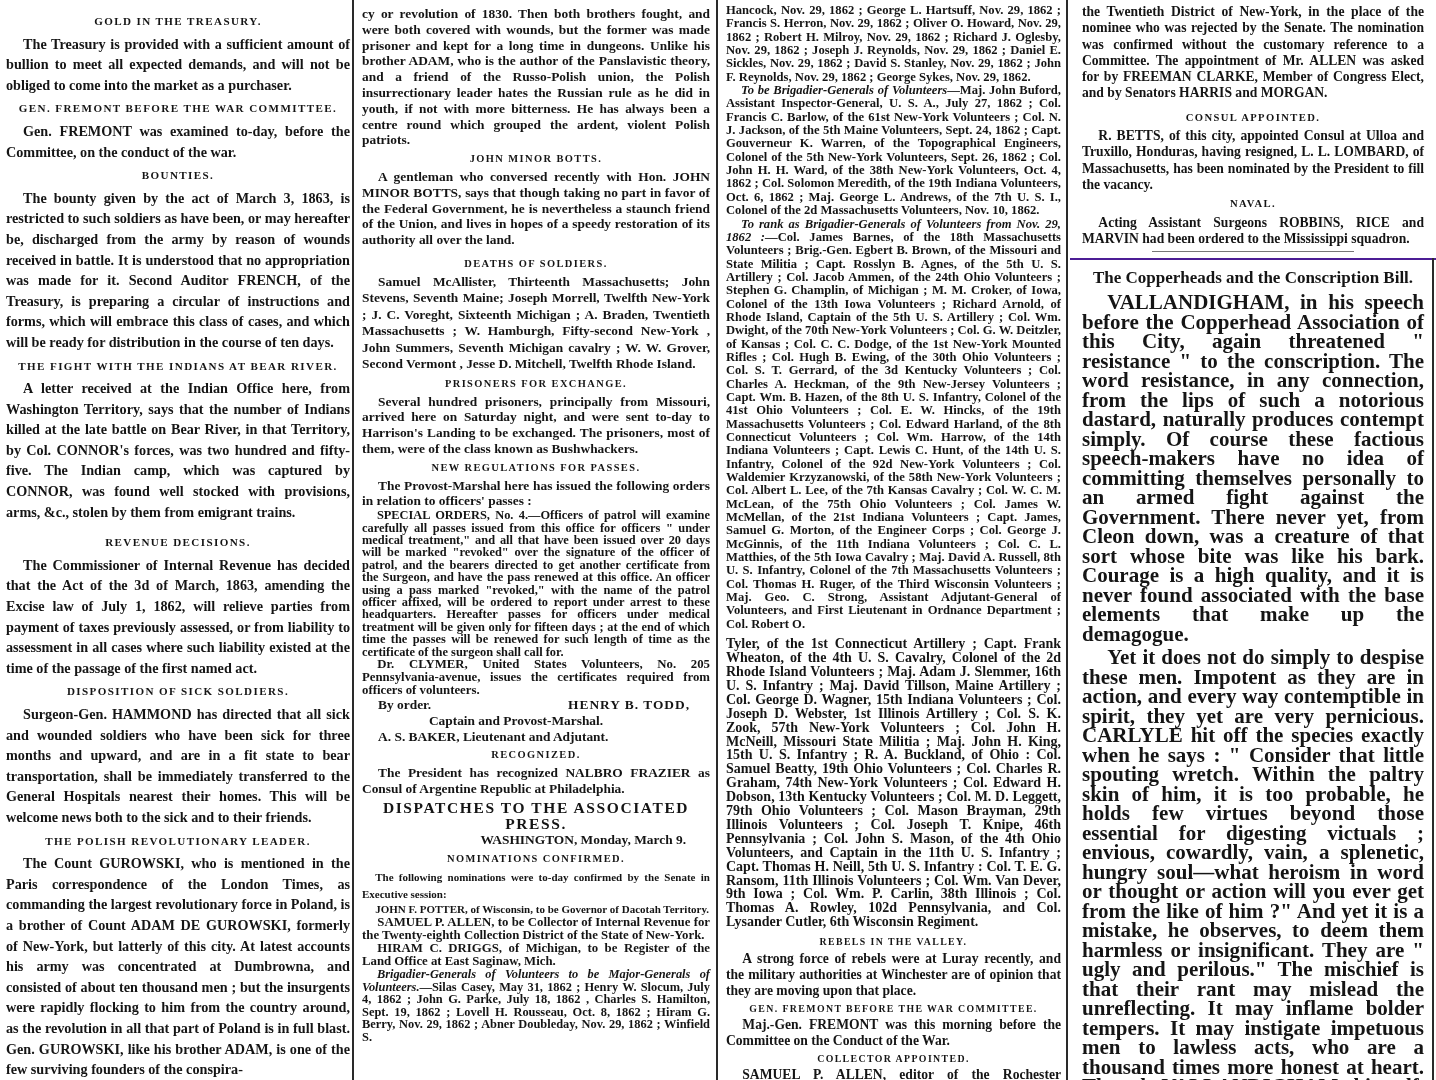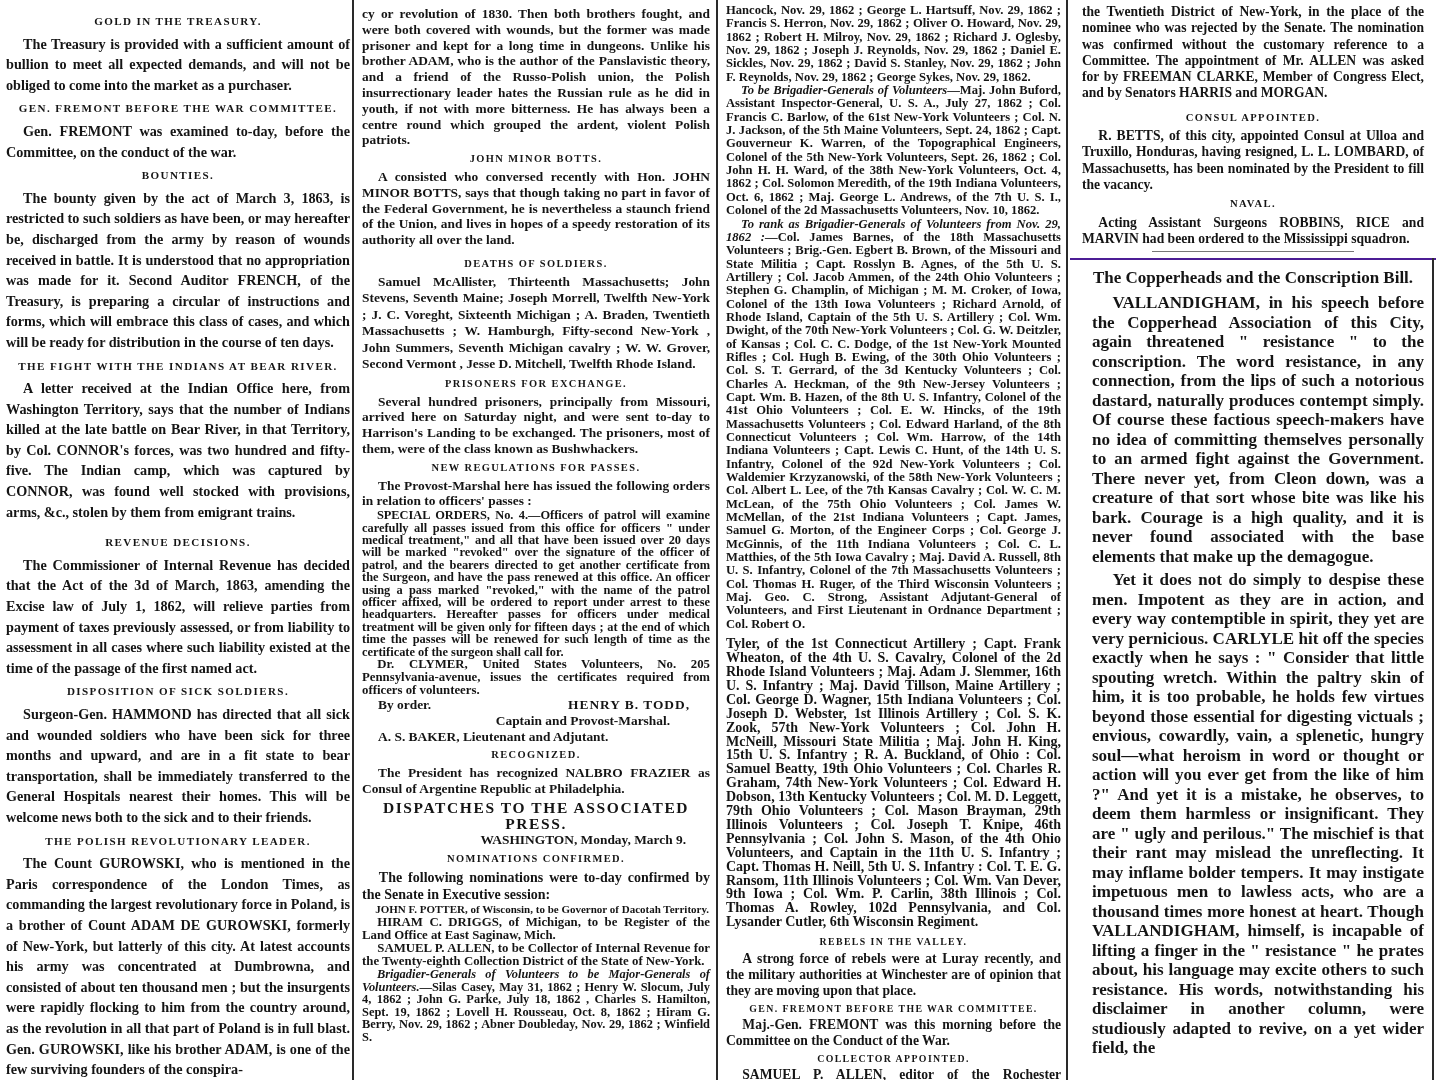--- a/index.html
+++ b/index.html
@@ -17,21 +17,21 @@
   .hd { text-align:center; font-size:0.78em; letter-spacing:1.4px; margin:3px 0 2px 0; text-transform:uppercase; }
   p { margin:0; text-align:justify; text-indent:1.2em; }
   p.noind { text-indent:0; }
   .sig { display:flex; justify-content:space-between; padding-left:1.2em; }
   .sig-right { text-align:right; padding-right:20px; }
   .big-hd { text-align:center; font-size:15.5px; letter-spacing:1.6px; margin:3px 0 1px 0; }
   .dateline { text-align:right; padding-right:24px; }
   .it { font-style:italic; }
   .section-rule { height:1px; background:#777; margin:4px 70px 6px 70px; }
   .title4 { font-size:17px; line-height:19px; text-align:center; margin:8px 0 6px 0; font-weight:bold; }
-  #col4 .body2 { font-size:17px; line-height:19.5px;margin-left:10px; }
+  #col4 .body2 { font-size:21px; line-height:19.5px; }
   .bold3 { font-size:14px; line-height:13.9px; }
 </style>
 </head>
 <body>
 
 <div class="page">
 
   <div class="col" id="col1">
     <div class="hd">GOLD IN THE TREASURY.</div>
     <p>The Treasury is provided with a sufficient amount of bullion to meet all expected demands, and will not be obliged to come into the market as a purchaser.</p>
@@ -46,44 +46,44 @@
     <div class="hd">DISPOSITION OF SICK SOLDIERS.</div>
     <p>Surgeon-Gen. HAMMOND has directed that all sick and wounded soldiers who have been sick for three months and upward, and are in a fit state to bear transportation, shall be immediately transferred to the General Hospitals nearest their homes. This will be welcome news both to the sick and to their friends.</p>
     <div class="hd">THE POLISH REVOLUTIONARY LEADER.</div>
     <p>The Count GUROWSKI, who is mentioned in the Paris correspondence of the London Times, as commanding the largest revolutionary force in Poland, is a brother of Count ADAM DE GUROWSKI, formerly of New-York, but latterly of this city. At latest accounts his army was concentrated at Dumbrowna, and consisted of about ten thousand men ; but the insurgents were rapidly flocking to him from the country around, as the revolution in all that part of Poland is in full blast. Gen. GUROWSKI, like his brother ADAM, is one of the few surviving founders of the conspira-</p>
   </div>
   <div class="divider" id="div1"></div>
 
   <div class="col" id="col2">
     <p class="noind">cy or revolution of 1830. Then both brothers fought, and were both covered with wounds, but the former was made prisoner and kept for a long time in dungeons. Unlike his brother ADAM, who is the author of the Panslavistic theory, and a friend of the Russo-Polish union, the Polish insurrectionary leader hates the Russian rule as he did in youth, if not with more bitterness. He has always been a centre round which grouped the ardent, violent Polish patriots.</p>
     <div class="hd">JOHN MINOR BOTTS.</div>
-    <p>A consisted who conversed recently with Hon. JOHN MINOR BOTTS, says that though taking no part in favor of the Federal Government, he is nevertheless a staunch friend of the Union, and lives in hopes of a speedy restoration of its authority all over the land.</p>
+    <p>A gentleman who conversed recently with Hon. JOHN MINOR BOTTS, says that though taking no part in favor of the Federal Government, he is nevertheless a staunch friend of the Union, and lives in hopes of a speedy restoration of its authority all over the land.</p>
     <div class="hd" style="margin-top:8px">DEATHS OF SOLDIERS.</div>
     <p style="line-height:16.5px">Samuel McAllister, Thirteenth Massachusetts; John Stevens, Seventh Maine; Joseph Morrell, Twelfth New-York ; J. C. Voreght, Sixteenth Michigan ; A. Braden, Twentieth Massachusetts ; W. Hamburgh, Fifty-second New-York , John Summers, Seventh Michigan cavalry ; W. W. Grover, Second Vermont , Jesse D. Mitchell, Twelfth Rhode Island.</p>
     <div class="hd">PRISONERS FOR EXCHANGE.</div>
     <p>Several hundred prisoners, principally from Missouri, arrived here on Saturday night, and were sent to-day to Harrison's Landing to be exchanged. The prisoners, most of them, were of the class known as Bushwhackers.</p>
     <div class="hd">NEW REGULATIONS FOR PASSES.</div>
     <p>The Provost-Marshal here has issued the following orders in relation to officers' passes :</p>
     <p style="font-size:12.4px;line-height:12.4px">SPECIAL ORDERS, No. 4.—Officers of patrol will examine carefully all passes issued from this office for officers " under medical treatment," and all that have been issued over 20 days will be marked "revoked" over the signature of the officer of patrol, and the bearers directed to get another certificate from the Surgeon, and have the pass renewed at this office. An officer using a pass marked "revoked," with the name of the patrol officer affixed, will be ordered to report under arrest to these headquarters. Hereafter passes for officers under medical treatment will be given only for fifteen days ; at the end of which time the passes will be renewed for such length of time as the certificate of the surgeon shall call for.</p>
     <p style="font-size:12.8px;line-height:13px">Dr. CLYMER, United States Volunteers, No. 205 Pennsylvania-avenue, issues the certificates required from officers of volunteers.</p>
     <div class="sig">
       <span>By order.</span>
       <span class="sig-right" style="letter-spacing:1px">HENRY B. TODD,</span>
     </div>
-    <div style="text-align:right;padding-right:40px">Captain and Provost-Marshal.</div>
+    <div style="text-align:center;padding-right:40px">Captain and Provost-Marshal.</div>
     <p>A. S. BAKER, Lieutenant and Adjutant.</p>
     <div class="hd">RECOGNIZED.</div>
     <p>The President has recognized NALBRO FRAZIER as Consul of Argentine Republic at Philadelphia.</p>
     <div class="big-hd">DISPATCHES TO THE ASSOCIATED PRESS.</div>
     <div class="dateline">WASHINGTON, Monday, March 9.</div>
     <div class="hd">NOMINATIONS CONFIRMED.</div>
-    <p style="font-size:14px;line-height:17px">The following nominations were to-day confirmed by the Senate in Executive session:</p>
+    <p style="font-size:11px;line-height:17px">The following nominations were to-day confirmed by the Senate in Executive session:</p>
     <p style="font-size:11px;line-height:13px">JOHN F. POTTER, of Wisconsin, to be Governor of Dacotah Territory.</p>
+    <p style="font-size:12.8px;line-height:13px">SAMUEL P. ALLEN, to be Collector of Internal Revenue for the Twenty-eighth Collection District of the State of New-York.</p>
     <p style="font-size:12.8px;line-height:13px">HIRAM C. DRIGGS, of Michigan, to be Register of the Land Office at East Saginaw, Mich.</p>
-    <p style="font-size:12.8px;line-height:13px">SAMUEL P. ALLEN, to be Collector of Internal Revenue for the Twenty-eighth Collection District of the State of New-York.</p>
     <p style="font-size:12.4px;line-height:12.6px"><span class="it">Brigadier-Generals of Volunteers to be Major-Generals of Volunteers.</span><span>—Silas Casey, May 31, 1862 ; Henry W. Slocum, July 4, 1862 ; John G. Parke, July 18, 1862 , Charles S. Hamilton, Sept. 19, 1862 ; Lovell H. Rousseau, Oct. 8, 1862 ; Hiram G. Berry, Nov. 29, 1862 ; Abner Doubleday, Nov. 29, 1862 ; Winfield S.</span></p>
   </div>
   <div class="divider" id="div2"></div>
 
   <div class="col" id="col3">
     <p class="noind">Hancock, Nov. 29, 1862 ; George L. Hartsuff, Nov. 29, 1862 ; Francis S. Herron, Nov. 29, 1862 ; Oliver O. Howard, Nov. 29, 1862 ; Robert H. Milroy, Nov. 29, 1862 ; Richard J. Oglesby, Nov. 29, 1862 ; Joseph J. Reynolds, Nov. 29, 1862 ; Daniel E. Sickles, Nov. 29, 1862 ; David S. Stanley, Nov. 29, 1862 ; John F. Reynolds, Nov. 29, 1862 ; George Sykes, Nov. 29, 1862.</p>
     <p><span class="it">To be Brigadier-Generals of Volunteers</span><span>—Maj. John Buford, Assistant Inspector-General, U. S. A., July 27, 1862 ; Col. Francis C. Barlow, of the 61st New-York Volunteers ; Col. N. J. Jackson, of the 5th Maine Volunteers, Sept. 24, 1862 ; Capt. Gouverneur K. Warren, of the Topographical Engineers, Colonel of the 5th New-York Volunteers, Sept. 26, 1862 ; Col. John H. H. Ward, of the 38th New-York Volunteers, Oct. 4, 1862 ; Col. Solomon Meredith, of the 19th Indiana Volunteers, Oct. 6, 1862 ; Maj. George L. Andrews, of the 7th U. S. I., Colonel of the 2d Massachusetts Volunteers, Nov. 10, 1862.</span></p>
     <p><span class="it">To rank as Brigadier-Generals of Volunteers from Nov. 29, 1862 :</span><span>—Col. James Barnes, of the 18th Massachusetts Volunteers ; Brig.-Gen. Egbert B. Brown, of the Missouri and State Militia ; Capt. Rosslyn B. Agnes, of the 5th U. S. Artillery ; Col. Jacob Ammen, of the 24th Ohio Volunteers ; Stephen G. Champlin, of Michigan ; M. M. Croker, of Iowa, Colonel of the 13th Iowa Volunteers ; Richard Arnold, of Rhode Island, Captain of the 5th U. S. Artillery ; Col. Wm. Dwight, of the 70th New-York Volunteers ; Col. G. W. Deitzler, of Kansas ; Col. C. C. Dodge, of the 1st New-York Mounted Rifles ; Col. Hugh B. Ewing, of the 30th Ohio Volunteers ; Col. S. T. Gerrard, of the 3d Kentucky Volunteers ; Col. Charles A. Heckman, of the 9th New-Jersey Volunteers ; Capt. Wm. B. Hazen, of the 8th U. S. Infantry, Colonel of the 41st Ohio Volunteers ; Col. E. W. Hincks, of the 19th Massachusetts Volunteers ; Col. Edward Harland, of the 8th Connecticut Volunteers ; Col. Wm. Harrow, of the 14th Indiana Volunteers ; Capt. Lewis C. Hunt, of the 14th U. S. Infantry, Colonel of the 92d New-York Volunteers ; Col. Waldemier Krzyzanowski, of the 58th New-York Volunteers ; Col. Albert L. Lee, of the 7th Kansas Cavalry ; Col. W. C. M. McLean, of the 75th Ohio Volunteers ; Col. James W. McMellan, of the 21st Indiana Volunteers ; Capt. James, Samuel G. Morton, of the Engineer Corps ; Col. George J. McGinnis, of the 11th Indiana Volunteers ; Col. C. L. Matthies, of the 5th Iowa Cavalry ; Maj. David A. Russell, 8th U. S. Infantry, Colonel of the 7th Massachusetts Volunteers ; Col. Thomas H. Ruger, of the Third Wisconsin Volunteers ; Maj. Geo. C. Strong, Assistant Adjutant-General of Volunteers, and First Lieutenant in Ordnance Department ; Col. Robert O.</span></p>
     <p class="noind bold3" style="margin-top:6px">Tyler, of the 1st Connecticut Artillery ; Capt. Frank Wheaton, of the 4th U. S. Cavalry, Colonel of the 2d Rhode Island Volunteers ; Maj. Adam J. Slemmer, 16th U. S. Infantry ; Maj. David Tillson, Maine Artillery ; Col. George D. Wagner, 15th Indiana Volunteers ; Col. Joseph D. Webster, 1st Illinois Artillery ; Col. S. K. Zook, 57th New-York Volunteers ; Col. John H. McNeill, Missouri State Militia ; Maj. John H. King, 15th U. S. Infantry ; R. A. Buckland, of Ohio : Col. Samuel Beatty, 19th Ohio Volunteers ; Col. Charles R. Graham, 74th New-York Volunteers ; Col. Edward H. Dobson, 13th Kentucky Volunteers ; Col. M. D. Leggett, 79th Ohio Volunteers ; Col. Mason Brayman, 29th Illinois Volunteers ; Col. Joseph T. Knipe, 46th Pennsylvania ; Col. John S. Mason, of the 4th Ohio Volunteers, and Captain in the 11th U. S. Infantry ; Capt. Thomas H. Neill, 5th U. S. Infantry : Col. T. E. G. Ransom, 11th Illinois Volunteers ; Col. Wm. Van Dever, 9th Iowa ; Col. Wm. P. Carlin, 38th Illinois ; Col. Thomas A. Rowley, 102d Pennsylvania, and Col. Lysander Cutler, 6th Wisconsin Regiment.</p>
     <div class="hd" style="margin-top:6px">REBELS IN THE VALLEY.</div>

